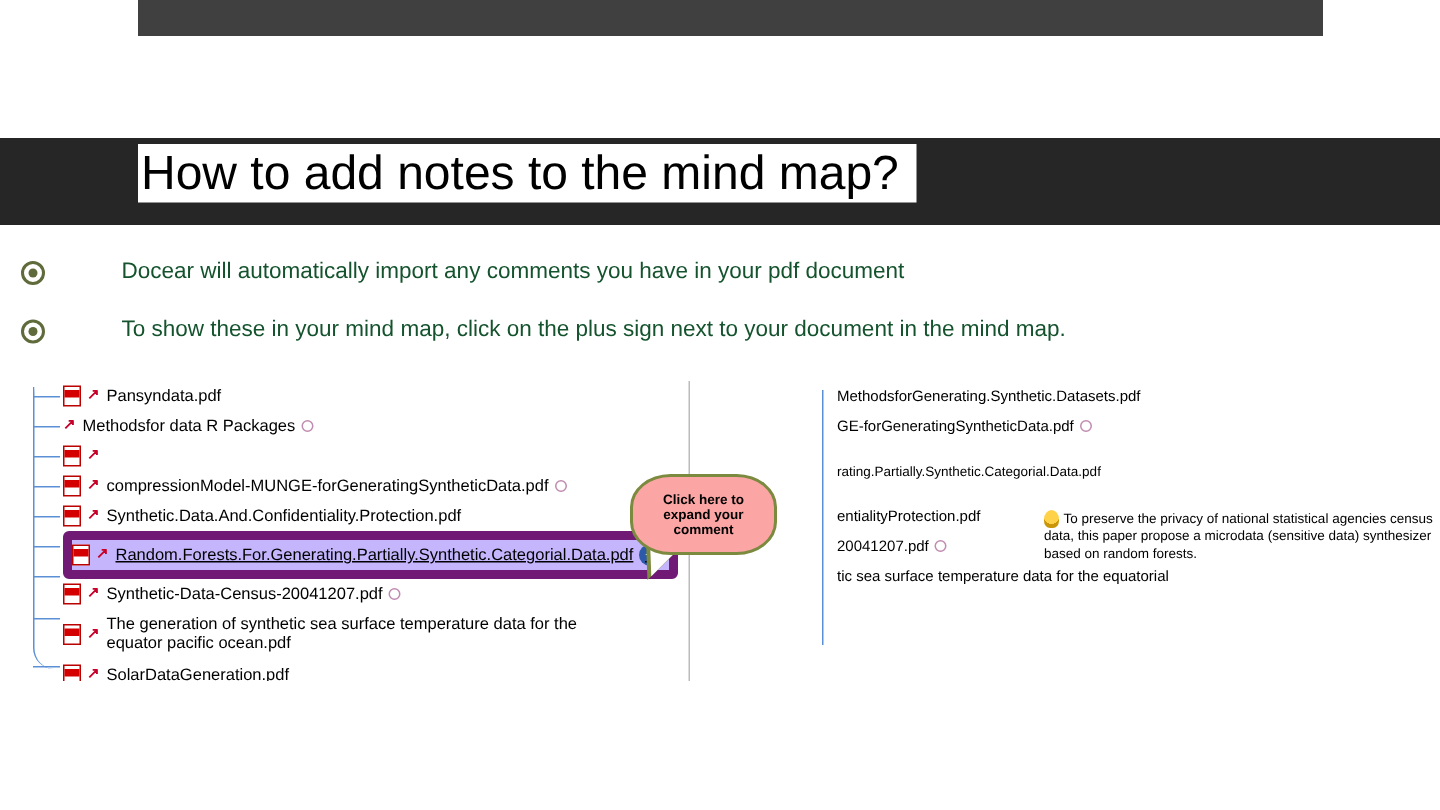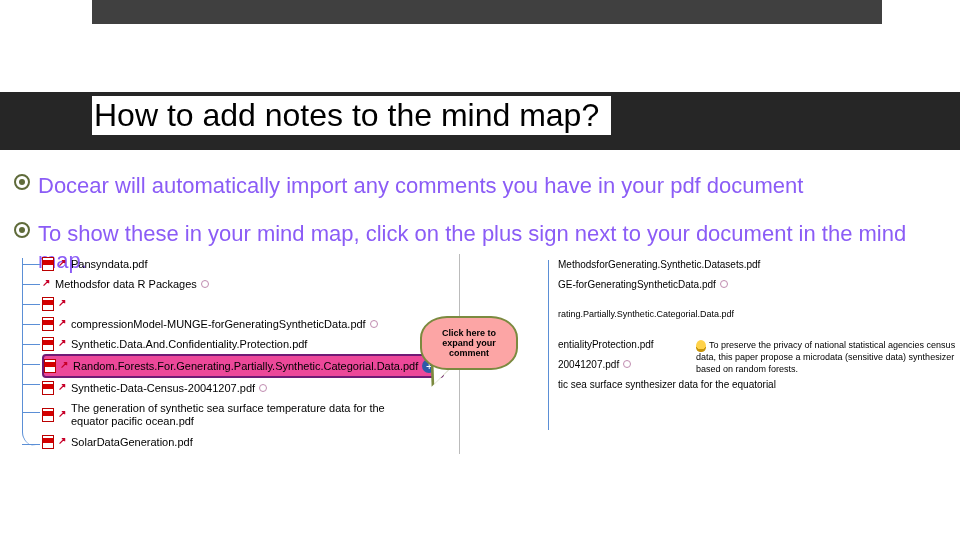--- a/index.html
+++ b/index.html
@@ -45,23 +45,24 @@
   }
   .bullets {
     position: absolute;
     left: 14px;
     top: 172px;
     width: 930px;
   }
   .bullet {
     display: flex;
     align-items: flex-start;
-    font-size: 22px;
-    color: #8b5cf6;
+    font-size: 15px;
+    color: #14532d;
     margin-bottom: 20px;
+    gap: 43px;
   }
   .bullet .marker {
     width: 16px;
     height: 16px;
     border: 2px solid #5f6b3a;
     border-radius: 50%;
     box-sizing: border-box;
     position: relative;
     flex: 0 0 auto;
     margin-right: 8px;
@@ -105,24 +106,25 @@
   .node {
     display: flex;
     align-items: center;
     height: 20px;
     font-size: 11px;
     color: #000;
     white-space: nowrap;
     position: relative;
   }
   .node.highlight {
-    border: 2px solid #701a75;
+    border: 6px solid #701a75;
     border-radius: 4px;
     padding-right: 6px;
-    background: #ec4899;
+    background: #c4b5fd;
+    text-decoration: underline;
   }
   .pdf-icon {
     width: 12px;
     height: 14px;
     margin-right: 4px;
     position: relative;
     flex: 0 0 auto;
   }
   .pdf-icon::before {
     content: "";
@@ -374,21 +376,21 @@
         <span class="lbl" style="font-size:9px">rating.Partially.Synthetic.Categorial.Data.pdf</span>
       </div>
       <div class="node-r">
         <span class="lbl">entialityProtection.pdf</span>
       </div>
       <div class="node-r">
         <span class="lbl">20041207.pdf</span>
         <span class="dot"></span>
       </div>
       <div class="node-r">
-        <span class="lbl">tic sea surface synthesizer data for the equatorial</span>
+        <span class="lbl">tic sea surface temperature data for the equatorial</span>
       </div>
     </div>
     <div class="child-note">
       <span class="bulb"></span><span>To preserve the privacy of national statistical agencies census data, this paper propose a microdata (sensitive data) synthesizer based on random forests.</span>
     </div>
   </div>
 
 </div>
 
 </body></html>

